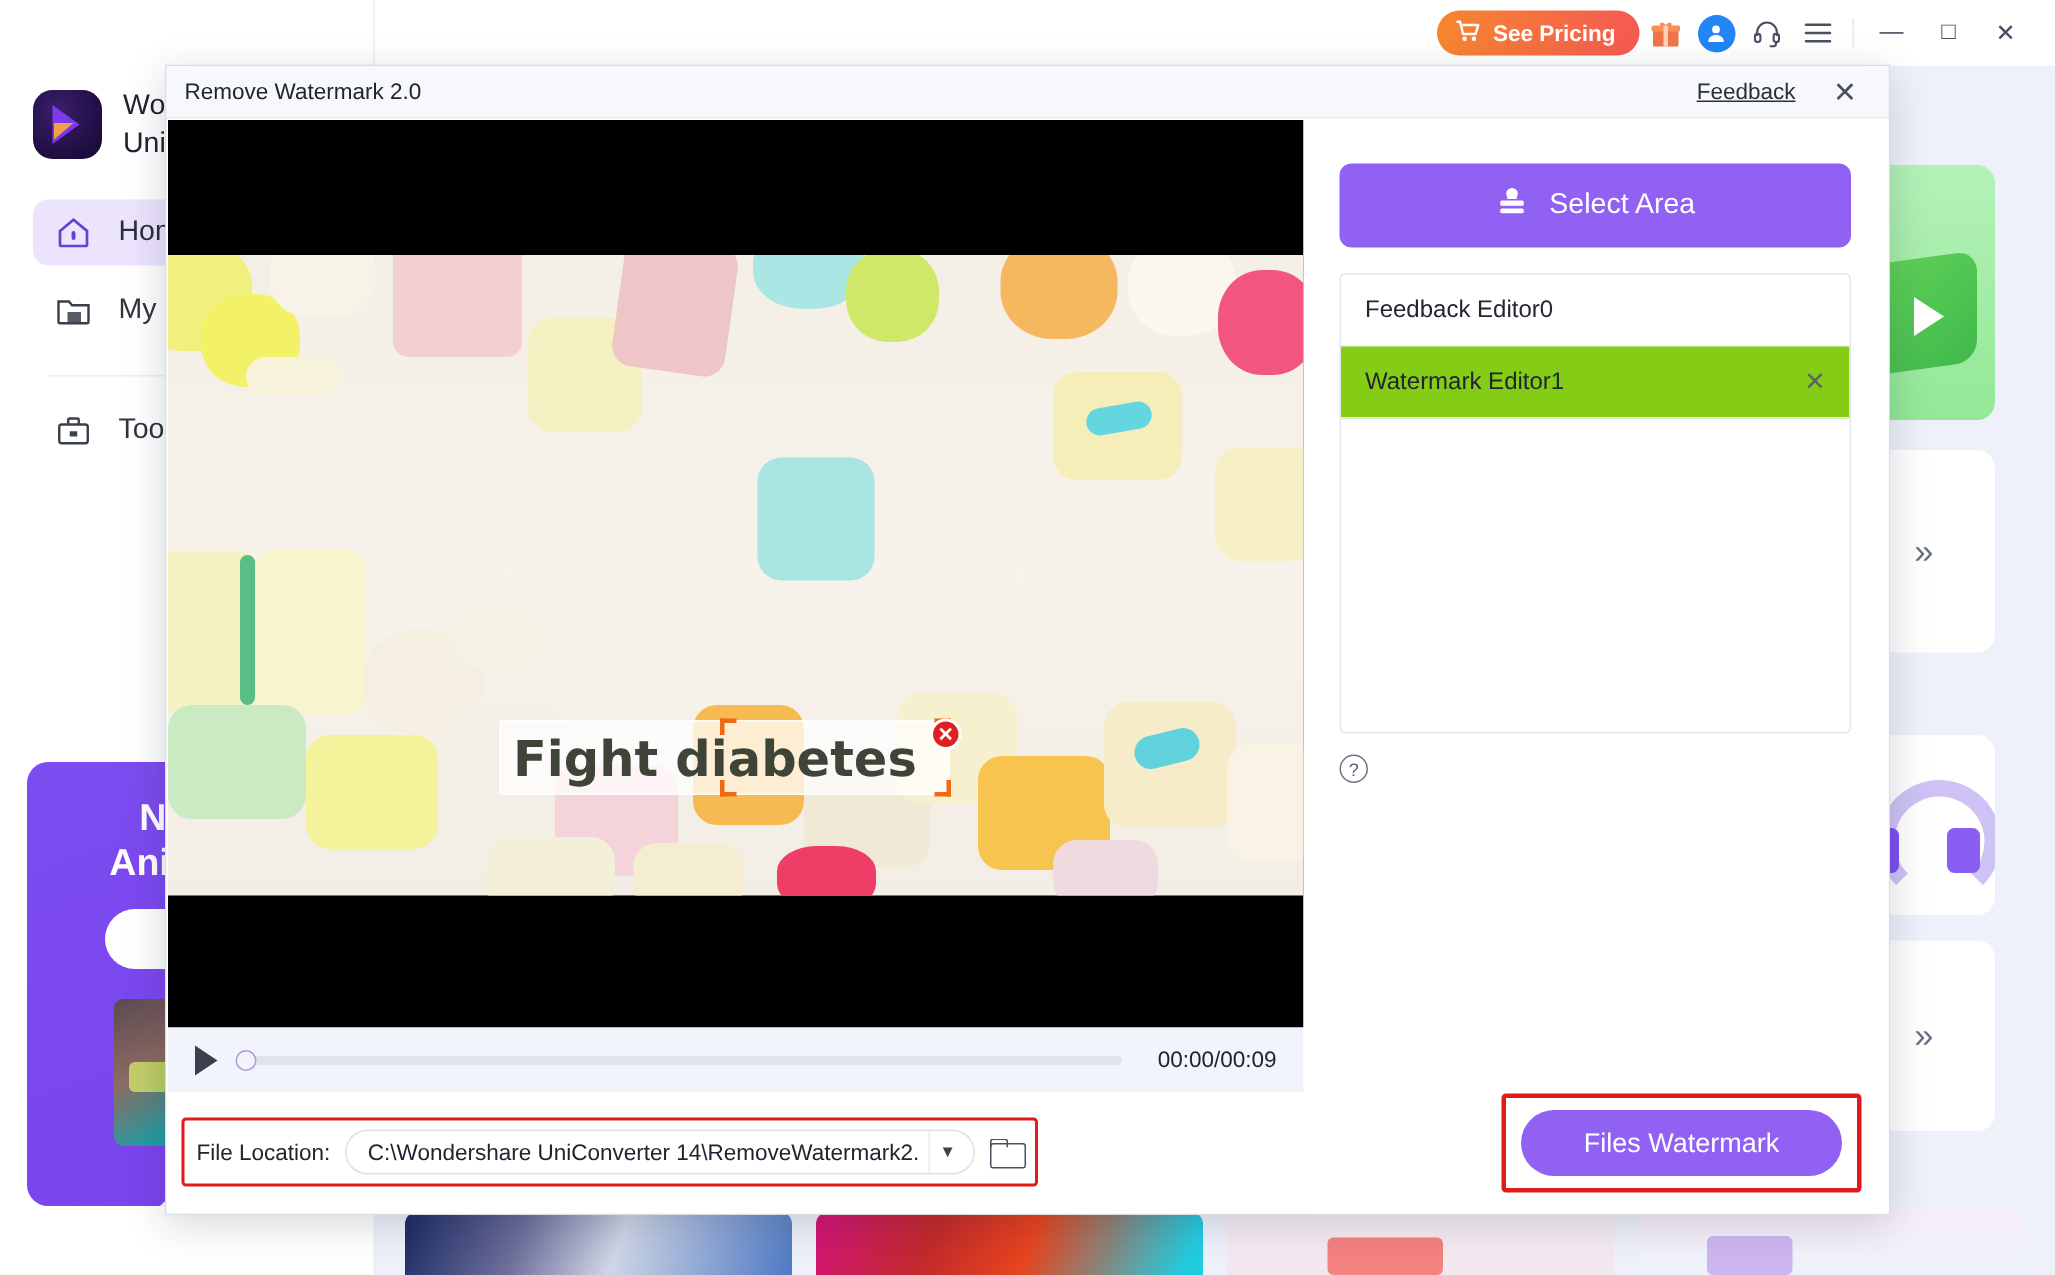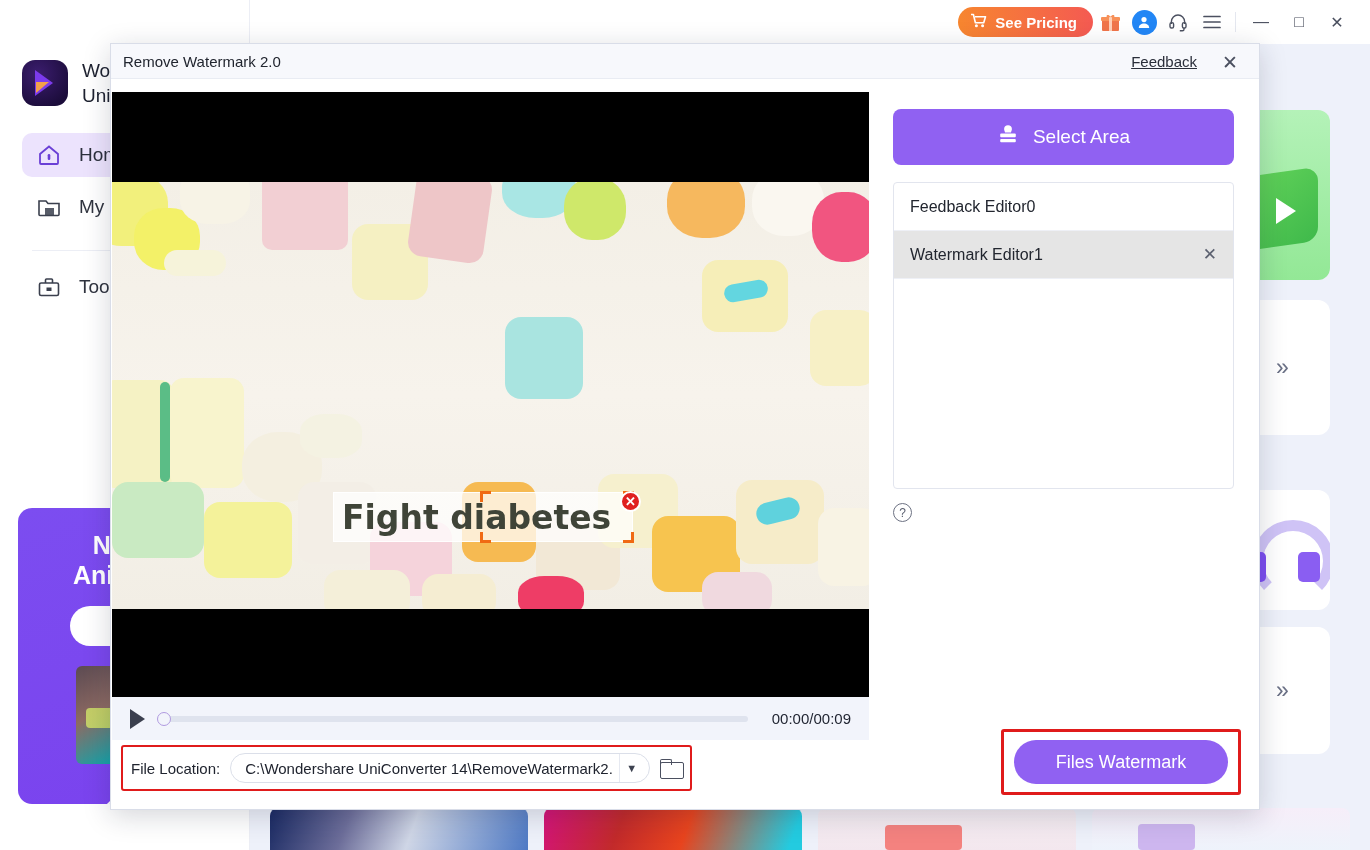--- a/index.html
+++ b/index.html
@@ -124,21 +124,21 @@
   .dlg-head { position: relative; height: 35px; background:#f7f8fc; border-bottom: 1px solid #e9ecf3; }
   .dlg-title { position:absolute; left: 12px; top: 9px; font-size: 15px; color: #21252f; }
   .dlg-feedback { position:absolute; right: 62px; top: 9px; font-size: 15px; color:#2a2e3a; text-decoration: underline; }
   .dlg-close { position:absolute; right: 16px; top: 6px; width: 26px; height: 24px;
     display:flex; align-items:center; justify-content:center; font-size: 19px; color:#4b5060; }
 
   .dlg-body { position:absolute; left:0; top: 36px; right:0; bottom:0; background:#fff; }
 
   
   .video-wrap {
-    position:absolute; left: 1px; top: 0; width: 757px; height: 648px; background: #fff; overflow:hidden;margin-top:12px;
+    position:absolute; left: 1px; top: 0; width: 757px; height: 648px; background: #fff; overflow:hidden;
   }
   .video-canvas { position:absolute; left:0; top:0; width: 757px; height: 605px; background:#000; overflow:hidden; }
   .frame {
     position:absolute; left:0; top: 90px; width: 757px; height: 427px;
     background: linear-gradient(180deg,#f3efe6 0%, #f7f3ec 50%, #f2eee5 100%);
     overflow:hidden;
   }
   .mm { position:absolute; border-radius: 9px; }
   .ctrls { position:absolute; left:0; top: 605px; width: 757px; height: 43px; background:#f2f4fb;
     display:flex; align-items:center; padding: 0 18px; gap: 12px; }
@@ -171,21 +171,21 @@
     width: 341px; height: 56px; border: 1px solid #b99ef0; border-radius: 8px; background:#f8f4ff;
     display:flex; align-items:center; justify-content:center; gap: 14px; font-size: 19px; color:#20242f;
   }
   .btn-select {
     margin-top: 17px; width: 341px; height: 56px; border-radius: 8px; background:#9061f2;
     display:flex; align-items:center; justify-content:center; gap: 14px; font-size: 19px; color:#fff;
   }
 
   .wm-list { margin-top: 17px; width: 341px; height: 307px; border: 1px solid #e2e5ee; border-radius: 4px; background:#fff; overflow:hidden; }
   .wm-item { height: 48px; display:flex; align-items:center; padding: 0 16px; font-size: 16px; color:#22262f; border-bottom: 1px solid #eef0f6; }
-  .wm-item.sel { background: #e5e5e5; }
+  .wm-item.sel { background: #84cc16; }
   .wm-item .lbl { flex: 1; }
   .wm-item .x { font-size: 17px; color:#5c6170; }
 
   .prev-row { margin-top: 14px; display:flex; align-items:center; gap: 10px; }
   .prev-hl { border: 2px solid #e01b1b; padding: 6px 8px; border-radius: 2px; }
   .btn-preview {
     width: 130px; height: 30px; border-radius: 15px; border: 1px solid #b9a6ea; background:#f7f4fe;
     display:flex; align-items:center; justify-content:center; font-size: 15px; color:#20242f;
   }
   .help-ico { width: 19px; height: 19px; border-radius:50%; border: 1.6px solid #6d7283; color:#5b6070;

